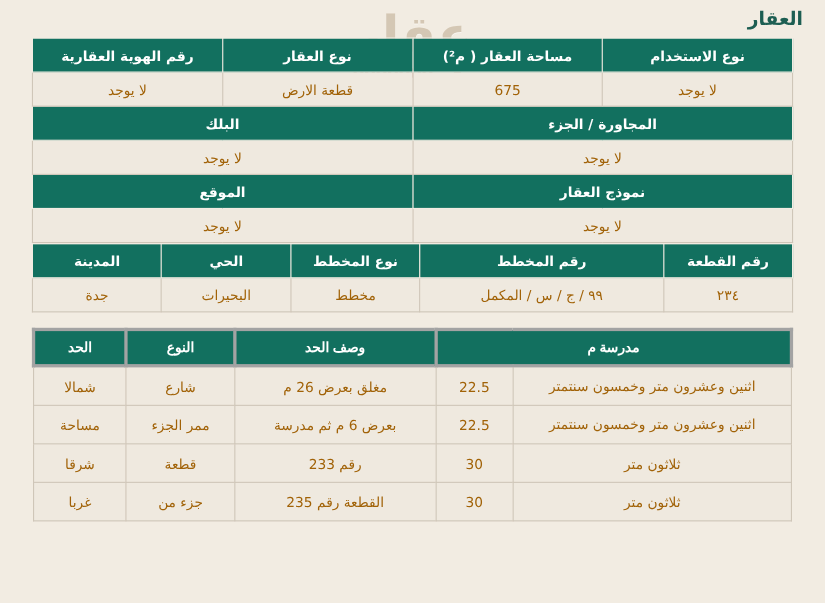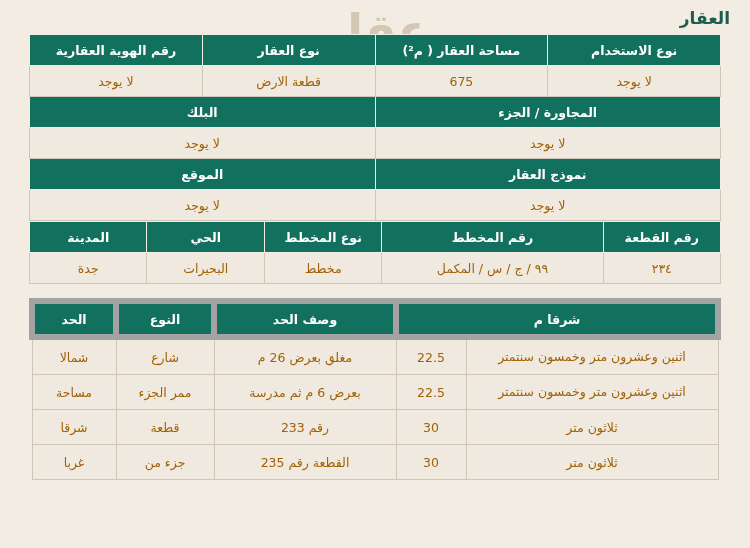--- a/index.html
+++ b/index.html
@@ -94,21 +94,22 @@
     font-size: 12.5px;
   }
   
   .tbl-borders {
     width: 692px;
   }
   .tbl-borders td, .tbl-borders th {
     border: 1px solid #cfc6b8;
   }
   .tbl-borders .hdr {
-    border: 6px solid #a3a3a3;
+    border: 3px solid #a3a3a3;
+    font-family: Liberation Serif, serif;
   }
   .tbl-borders td.val {
     background: #efe9df;
     padding: 7px 4px;
   }
   .two-line {
     line-height: 1.35;
   }
   .num {
     font-size: 12.5px;
@@ -188,21 +189,21 @@
   <table class="tbl-borders">
     <colgroup>
       <col style="width:36%">
       <col style="width:10%">
       <col style="width:26%">
       <col style="width:14%">
       <col style="width:12%">
     </colgroup>
     <thead>
       <tr>
-        <th class="hdr" colspan="2">شرقا م</th>
+        <th class="hdr" colspan="2">مدرسة م</th>
         <th class="hdr">وصف الحد</th>
         <th class="hdr">النوع</th>
         <th class="hdr">الحد</th>
       </tr>
     </thead>
     <tbody>
       <tr>
         <td class="val two-line">اثنين وعشرون متر وخمسون سنتمتر</td>
         <td class="val num">22.5</td>
         <td class="val">مغلق بعرض 26 م</td>

